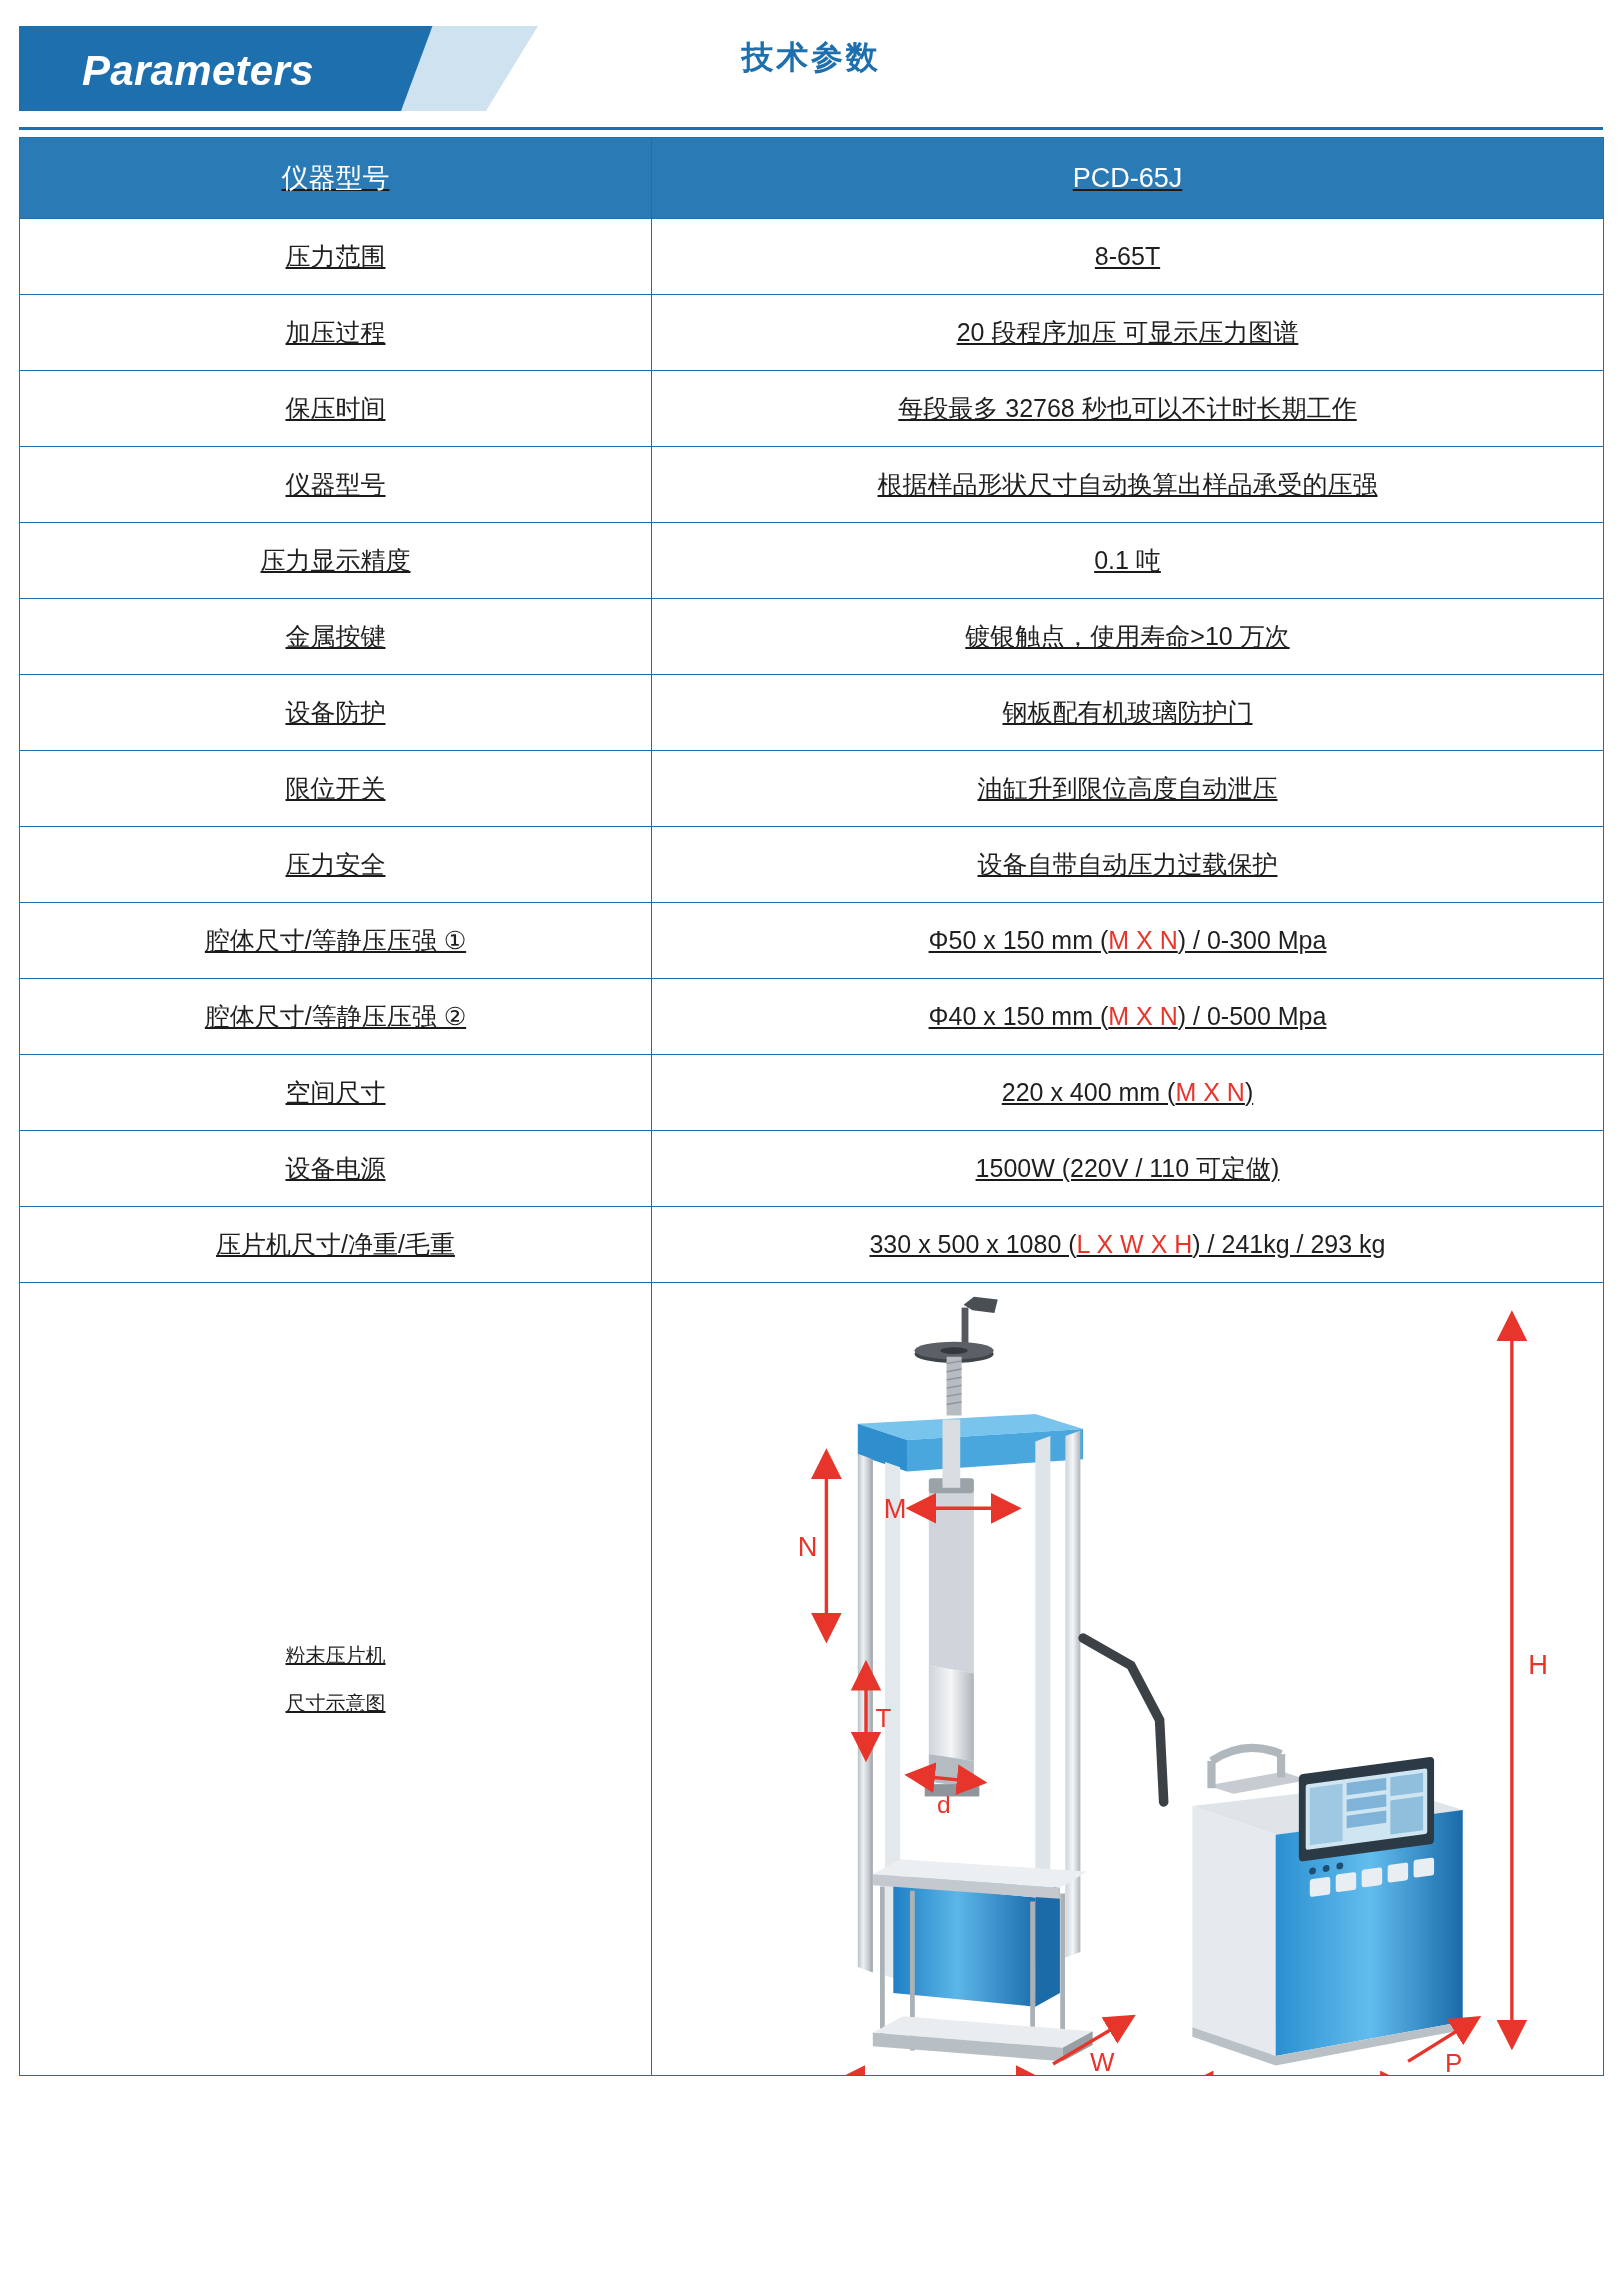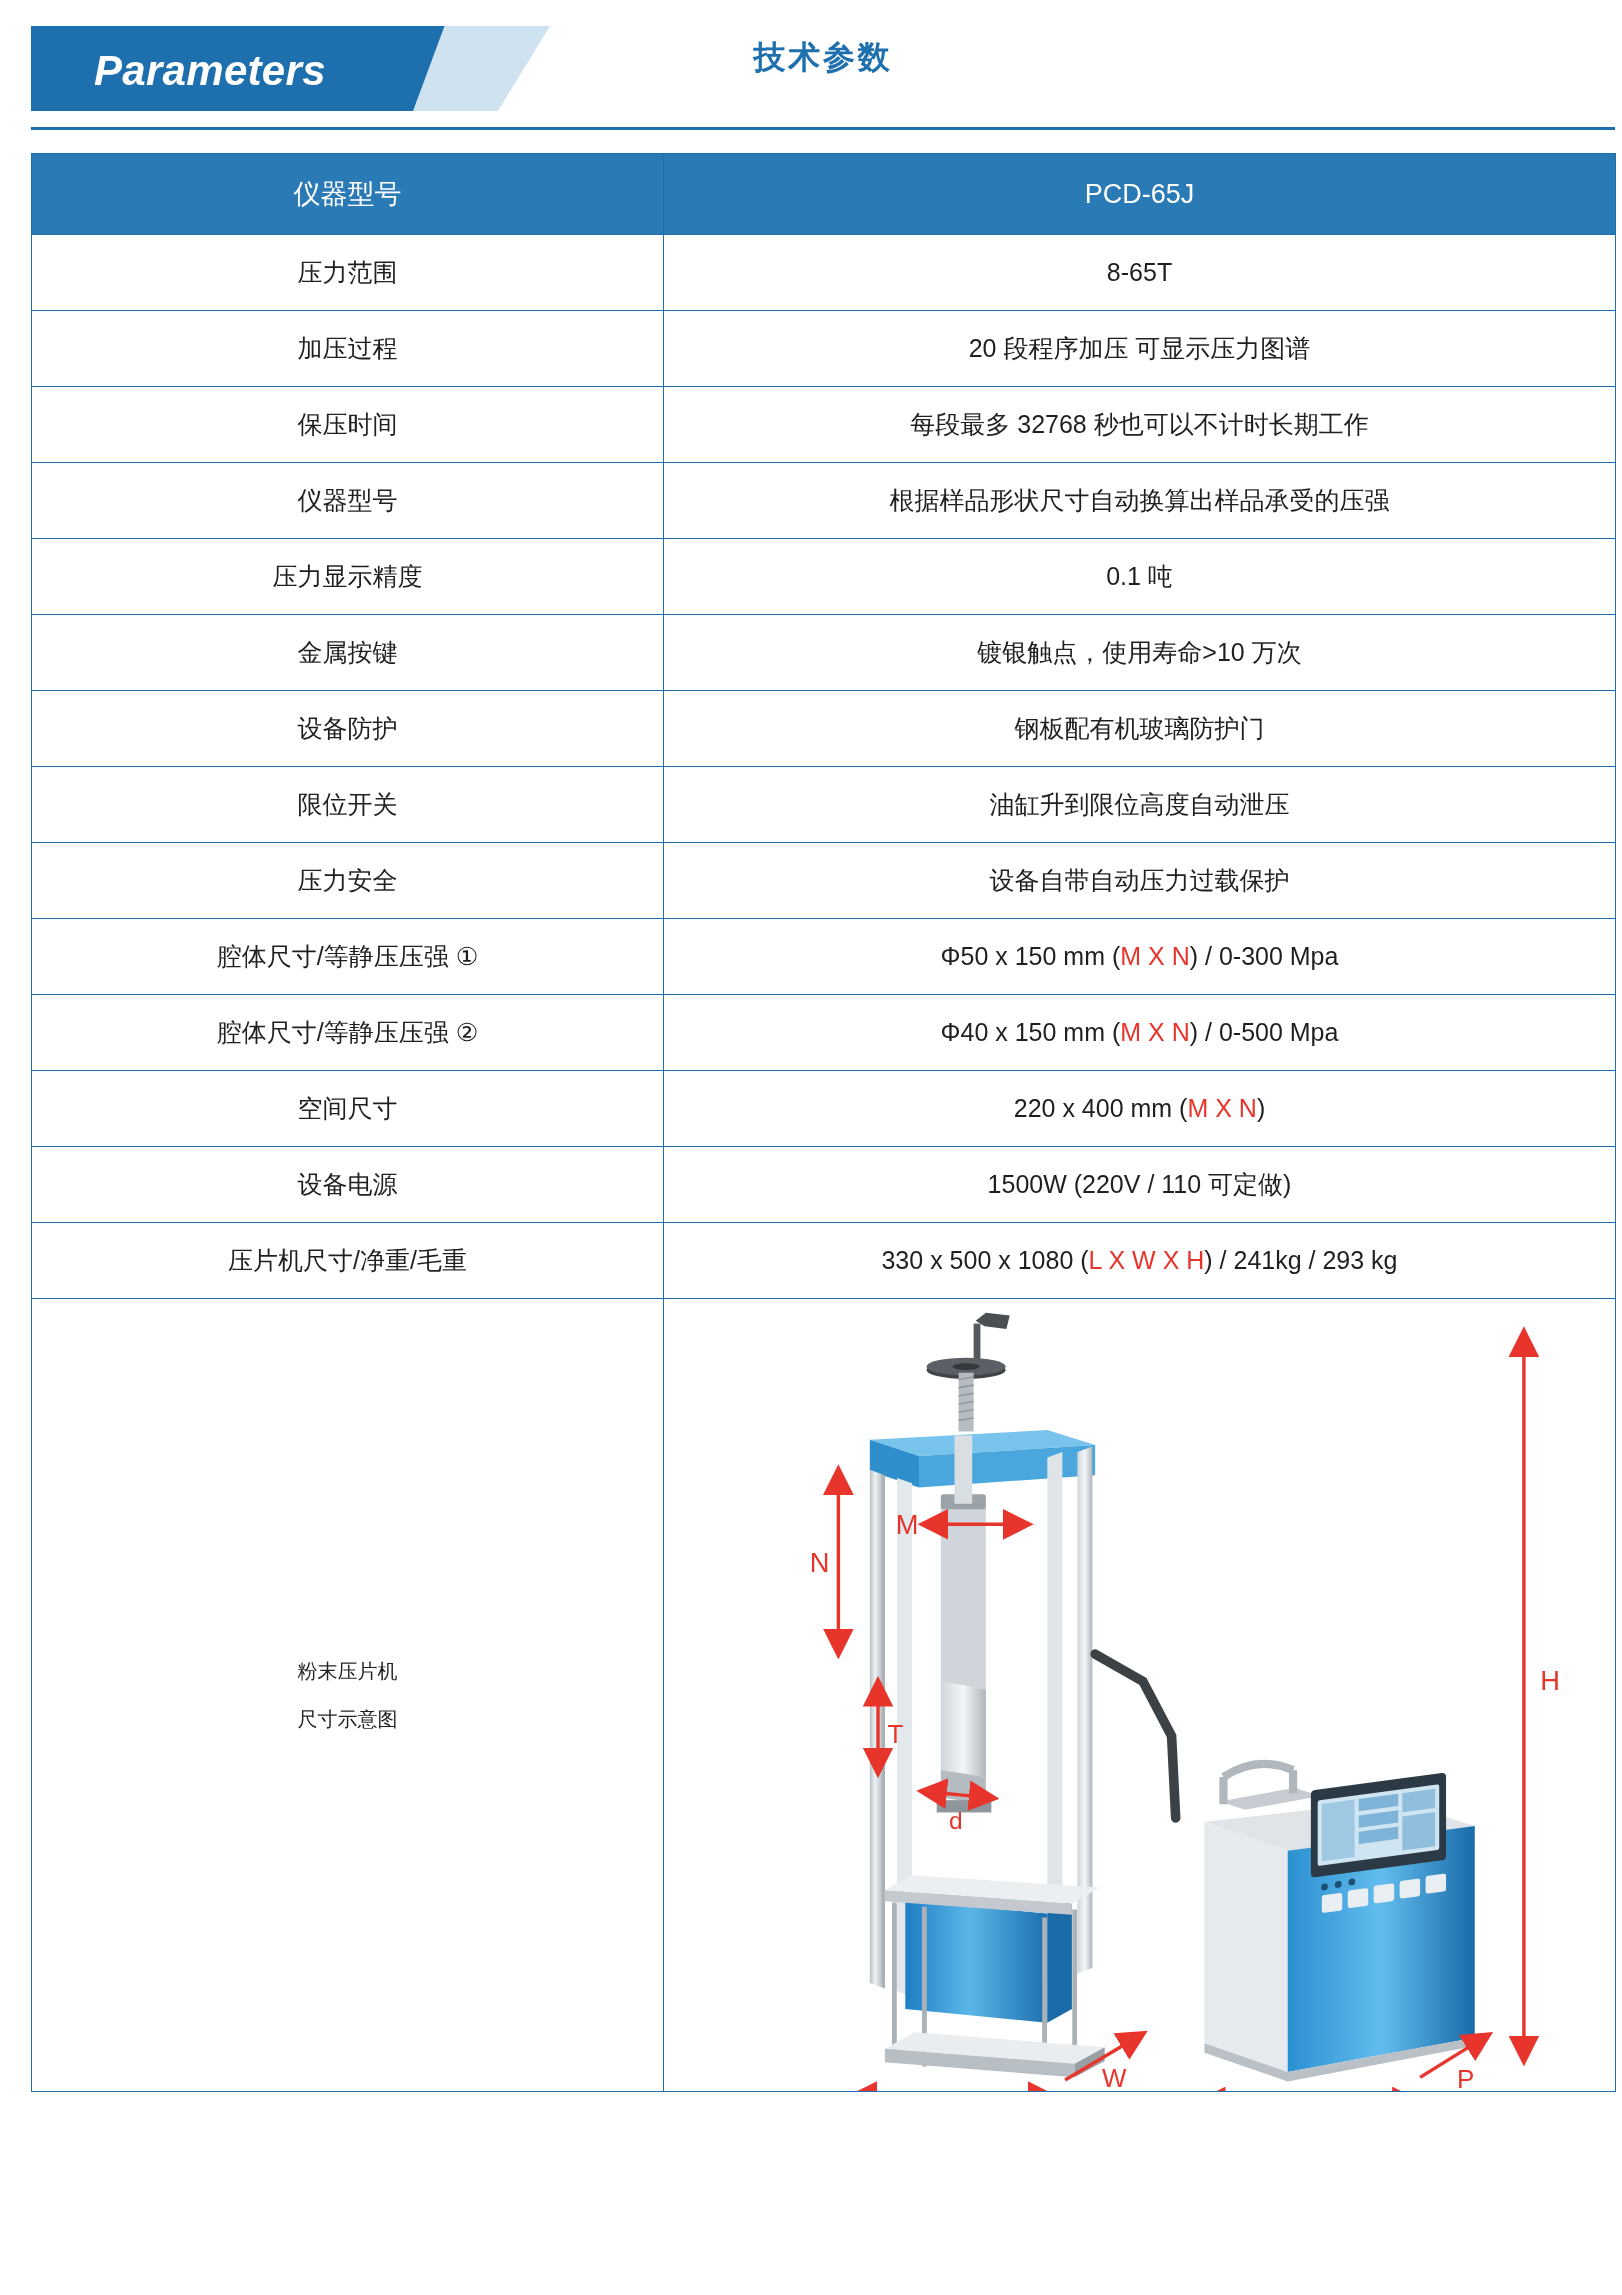--- a/index.html
+++ b/index.html
@@ -13,21 +13,21 @@
     font-family: "Liberation Sans", "DejaVu Sans", sans-serif;
     color: #1a1a1a;
     overflow: hidden;
   }
 
   .page {
     position: relative;
     width: 1622px;
     height: 2295px;
     box-sizing: border-box;
-    padding: 0 31px;
+    padding: 0 19px;
   }
 
   
   .header {
     position: relative;
     height: 137px;
     width: 1584px;
     margin: 0 auto;
   }
   .header-banner {
@@ -90,23 +90,24 @@
     left: 0;
     right: 0;
     bottom: 6.8px;
     height: 3.4px;
     background: #1d6fae;
   }
 
   
   .spec-table {
     width: 1584px;
-    margin: 16px auto;
+    margin: 0 auto;
     border-collapse: collapse;
     table-layout: fixed;
+    text-decoration: underline;
   }
   .spec-table col.c1 { width: 632px; }
   .spec-table col.c2 { width: 952px; }
 
   .spec-table td {
     border: 1.4px solid #1d6fae;
     height: 76px;
     text-align: center;
     vertical-align: middle;
     font-size: 25px;

